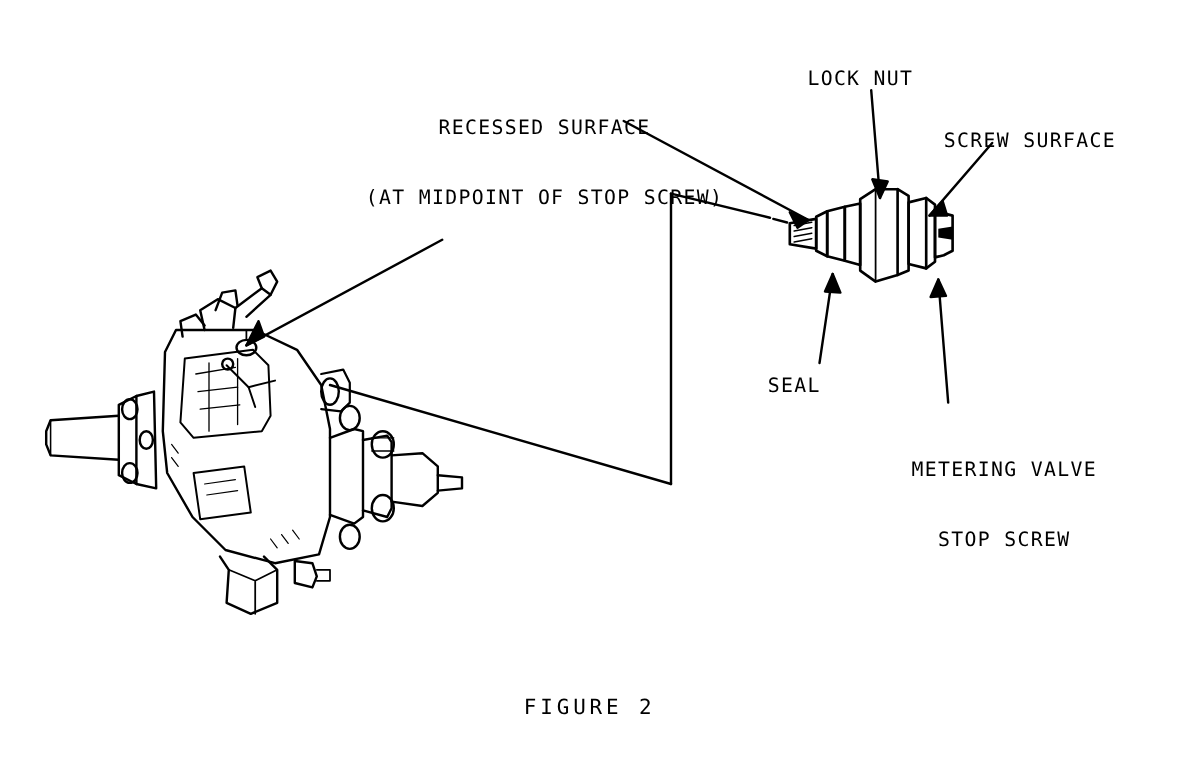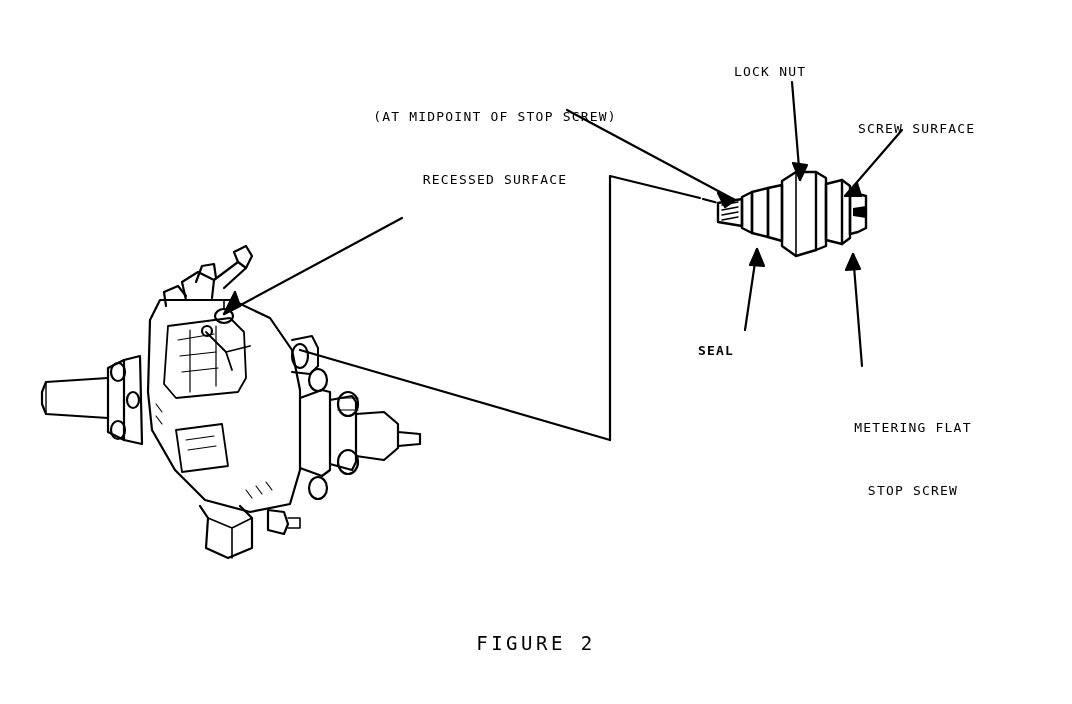--- a/index.html
+++ b/index.html
@@ -12,21 +12,21 @@
     width: 1072px;
     height: 704px;
     background: #ffffff;
     font-family: "DejaVu Sans Mono", monospace;
     overflow: hidden;
   }
   .label {
     position: absolute;
     color: #000000;
     font-family: "DejaVu Sans Mono", monospace;
-    font-size: 13px;
+    font-size: 18px;
     letter-spacing: 1.2px;
     white-space: pre;
     line-height: 21px;
   }
   .label.center {
     text-align: center;
   }
   .figure-caption {
     position: absolute;
     left: 0;
@@ -158,31 +158,31 @@
 
       <path d="M292 340 L312 336 L318 348 L318 366 L310 374 L292 372" stroke-width="2"></path>
       <ellipse cx="300" cy="356" rx="8" ry="12"></ellipse>
 
       <path d="M256 486 L262 494 M246 490 L252 498 M266 482 L272 490" stroke-width="1.1"></path>
       <path d="M156 404 L162 412 M156 416 L162 424" stroke-width="1.1"></path>
     </g>
   </svg>
 
   <div class="label center" style="left:290px; top:64px; width:410px;">
+    <div>RECESSED SURFACE</div>
     <div>(AT MIDPOINT OF STOP SCREW)</div>
-    <div>RECESSED SURFACE</div>
   </div>
 
   <div class="label" style="left:734px; top:61px;">LOCK NUT</div>
 
   <div class="label" style="left:858px; top:118px;">SCREW SURFACE</div>
 
 
-  <div class="label" style="left:698px; top:340px;font-weight:bold;">SEAL</div>
+  <div class="label" style="left:698px; top:340px;">SEAL</div>
 
   <div class="label center" style="left:818px; top:375px; width:190px;">
-    <div>METERING FLAT</div>
+    <div>METERING VALVE</div>
     <div>STOP SCREW</div>
   </div>
 
   <div class="figure-caption">FIGURE 2</div>
 
 </div>
 
 </body></html>

